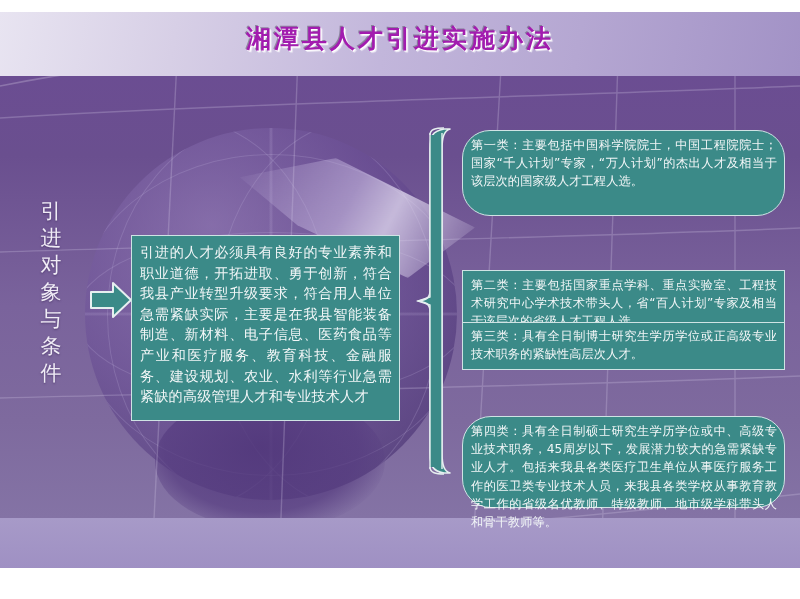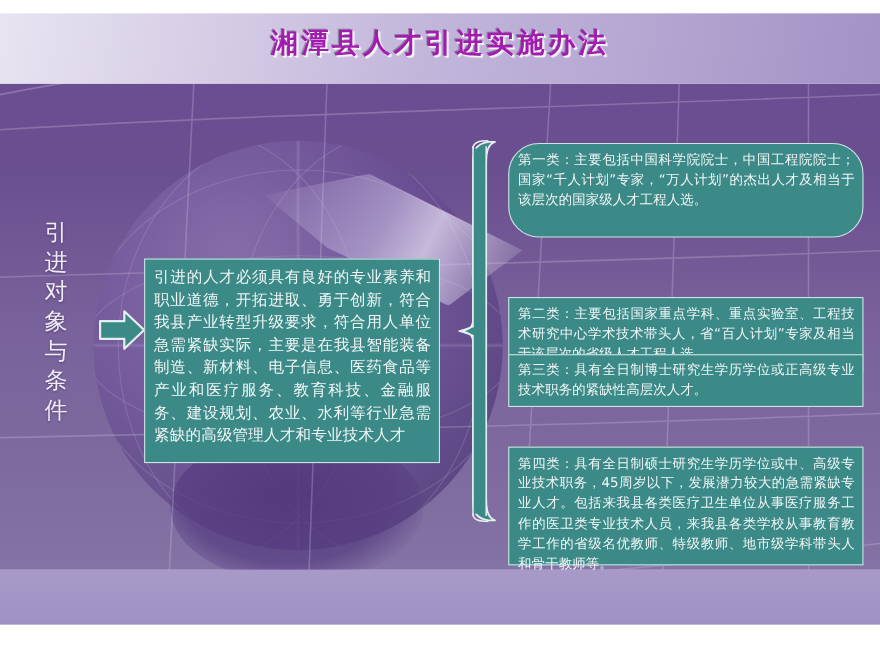--- a/index.html
+++ b/index.html
@@ -181,21 +181,21 @@
     padding: 5px 7px 6px 8px;
     color: #f2f6f7;
     font-size: 12.2px;
     line-height: 18.2px;
     letter-spacing: .1px;
     text-align: justify;
   }
   #cat-1 { top: 130px; height: 86px; border-radius: 28px; }
   #cat-2 { top: 230px; height: 68px; margin-top: 40px; }
   #cat-3 { top: 322px; height: 48px; font-family: Liberation Mono, monospace; }
-  #cat-4 { top: 406px; height: 108px; }
+  #cat-4 { top: 416px; height: 92px; border-radius: 29px; }
 </style>
 </head>
 <body>
 
 <div id="slide">
 
   <div class="bg-base"></div>
   <div class="bg-body"></div>
 
   <div class="globe">

